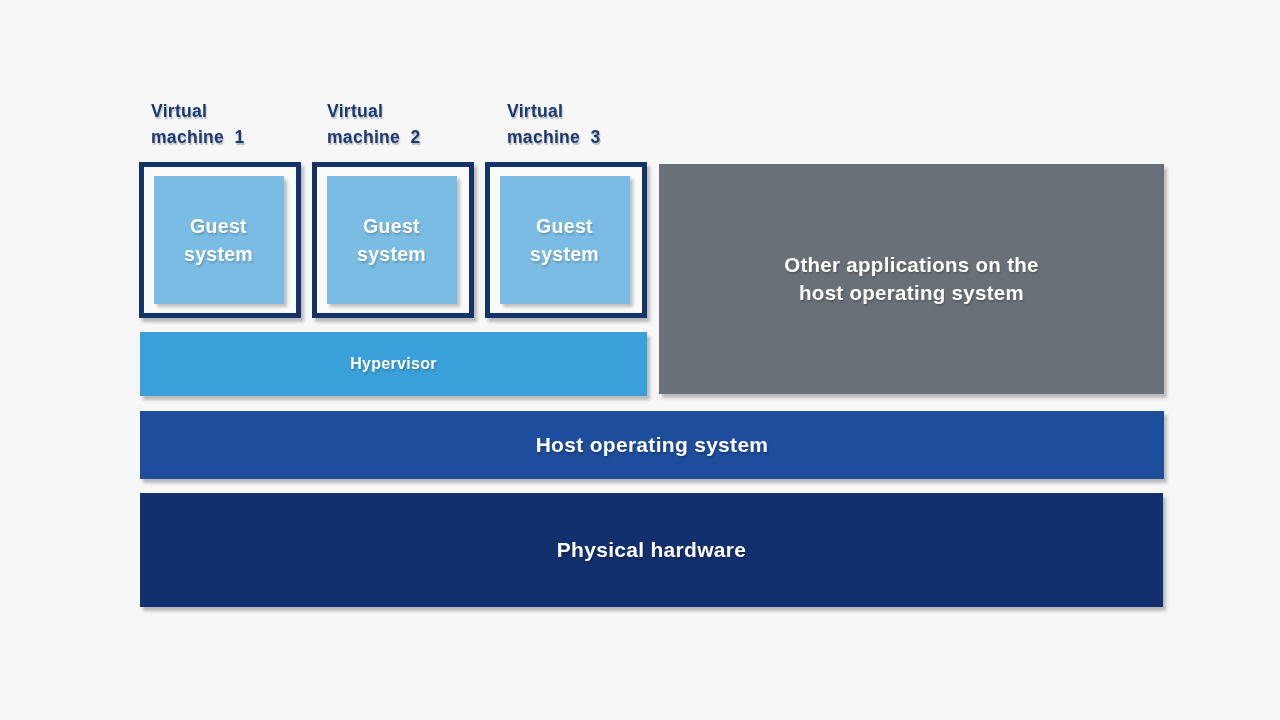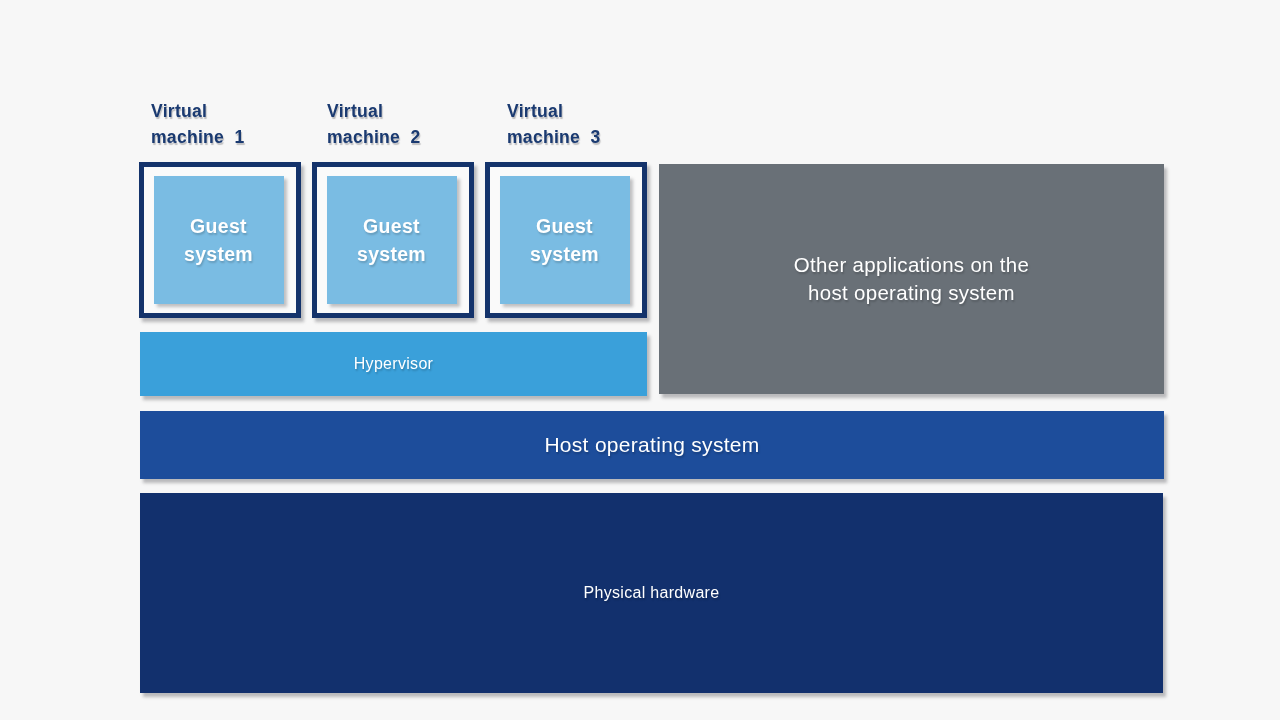--- a/index.html
+++ b/index.html
@@ -76,21 +76,21 @@
     text-shadow: 1px 2px 2px rgba(0,0,0,0.18);
   }
 
   .layer {
     position: absolute;
     display: flex;
     align-items: center;
     justify-content: center;
     text-align: center;
     color: var(--white-text);
-    font-weight: normal;
+    font-weight: bold;
     letter-spacing: 0.3px;
     white-space: pre-wrap;
     box-shadow: 3px 4px 3px rgba(110,110,115,0.45);
     text-shadow: 1px 2px 2px rgba(0,0,0,0.2);
   }
   .hypervisor-bar {
     left: 140px; top: 288px;
     width: 507px; height: 64px;
     background: var(--hypervisor-blue);
     font-size: 16px;
@@ -103,23 +103,23 @@
     line-height: 28px;
   }
   .host-os-bar {
     left: 140px; top: 367px;
     width: 1024px; height: 68px;
     background: var(--host-os-blue);
     font-size: 21px;
   }
   .physical-hardware-bar {
     left: 140px; top: 449px;
-    width: 1023px; height: 200px;
+    width: 1023px; height: 114px;
     background: var(--hardware-navy);
-    font-size: 16px;
+    font-size: 21px;
   }
 </style>
 </head>
 <body>
 
 <div class="canvas">
 
   <div class="vm-label vm-label-1">Virtual
 machine  1</div>
   <div class="vm-label vm-label-2">Virtual

